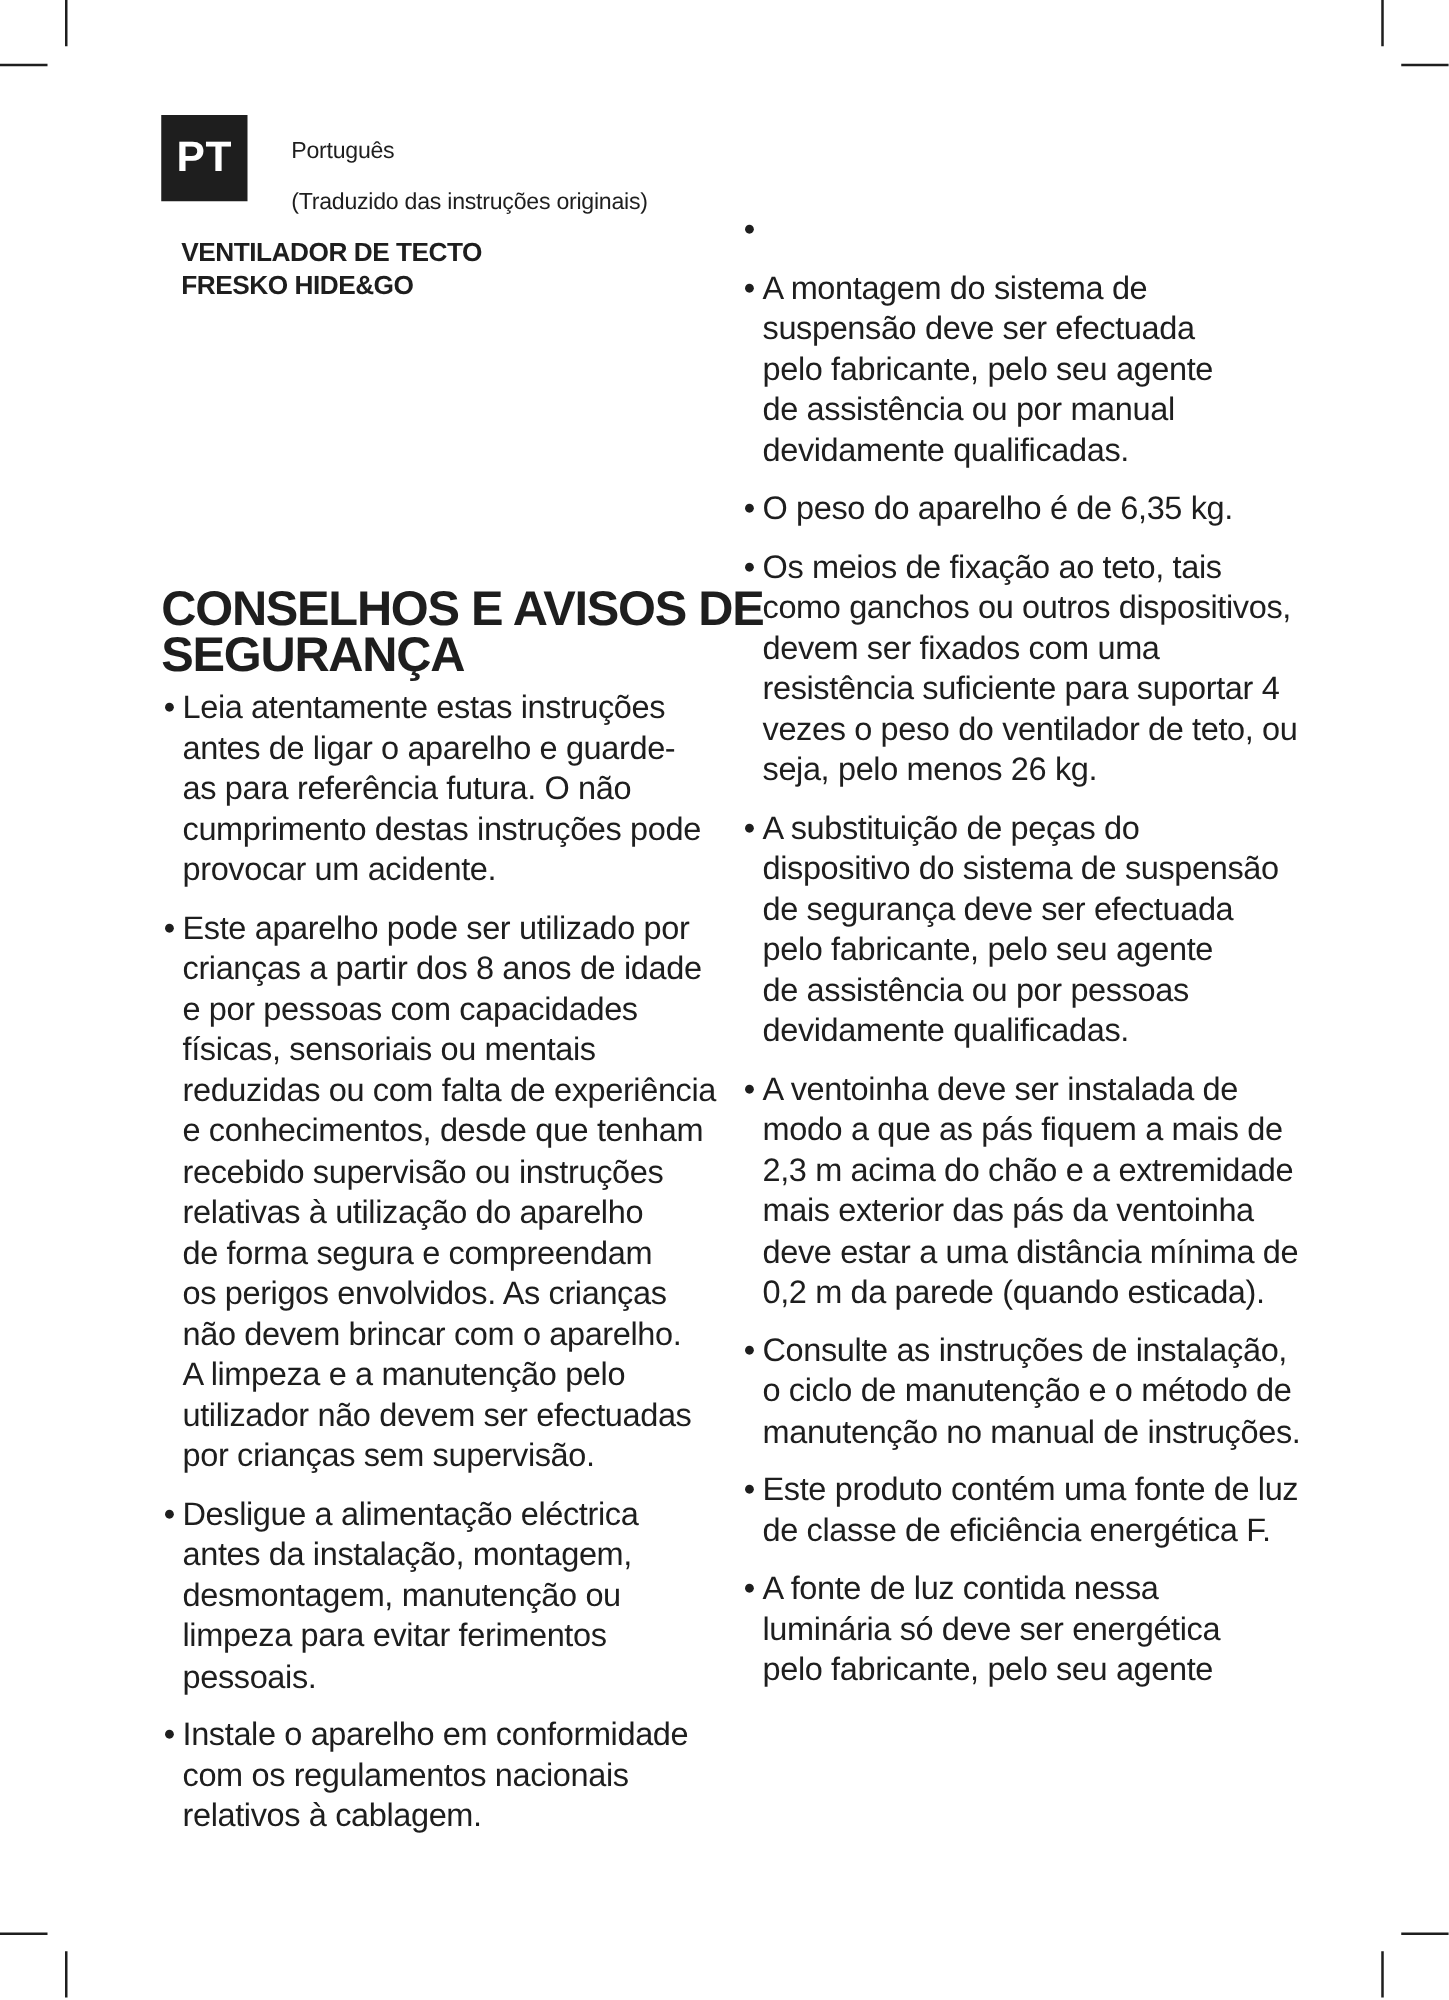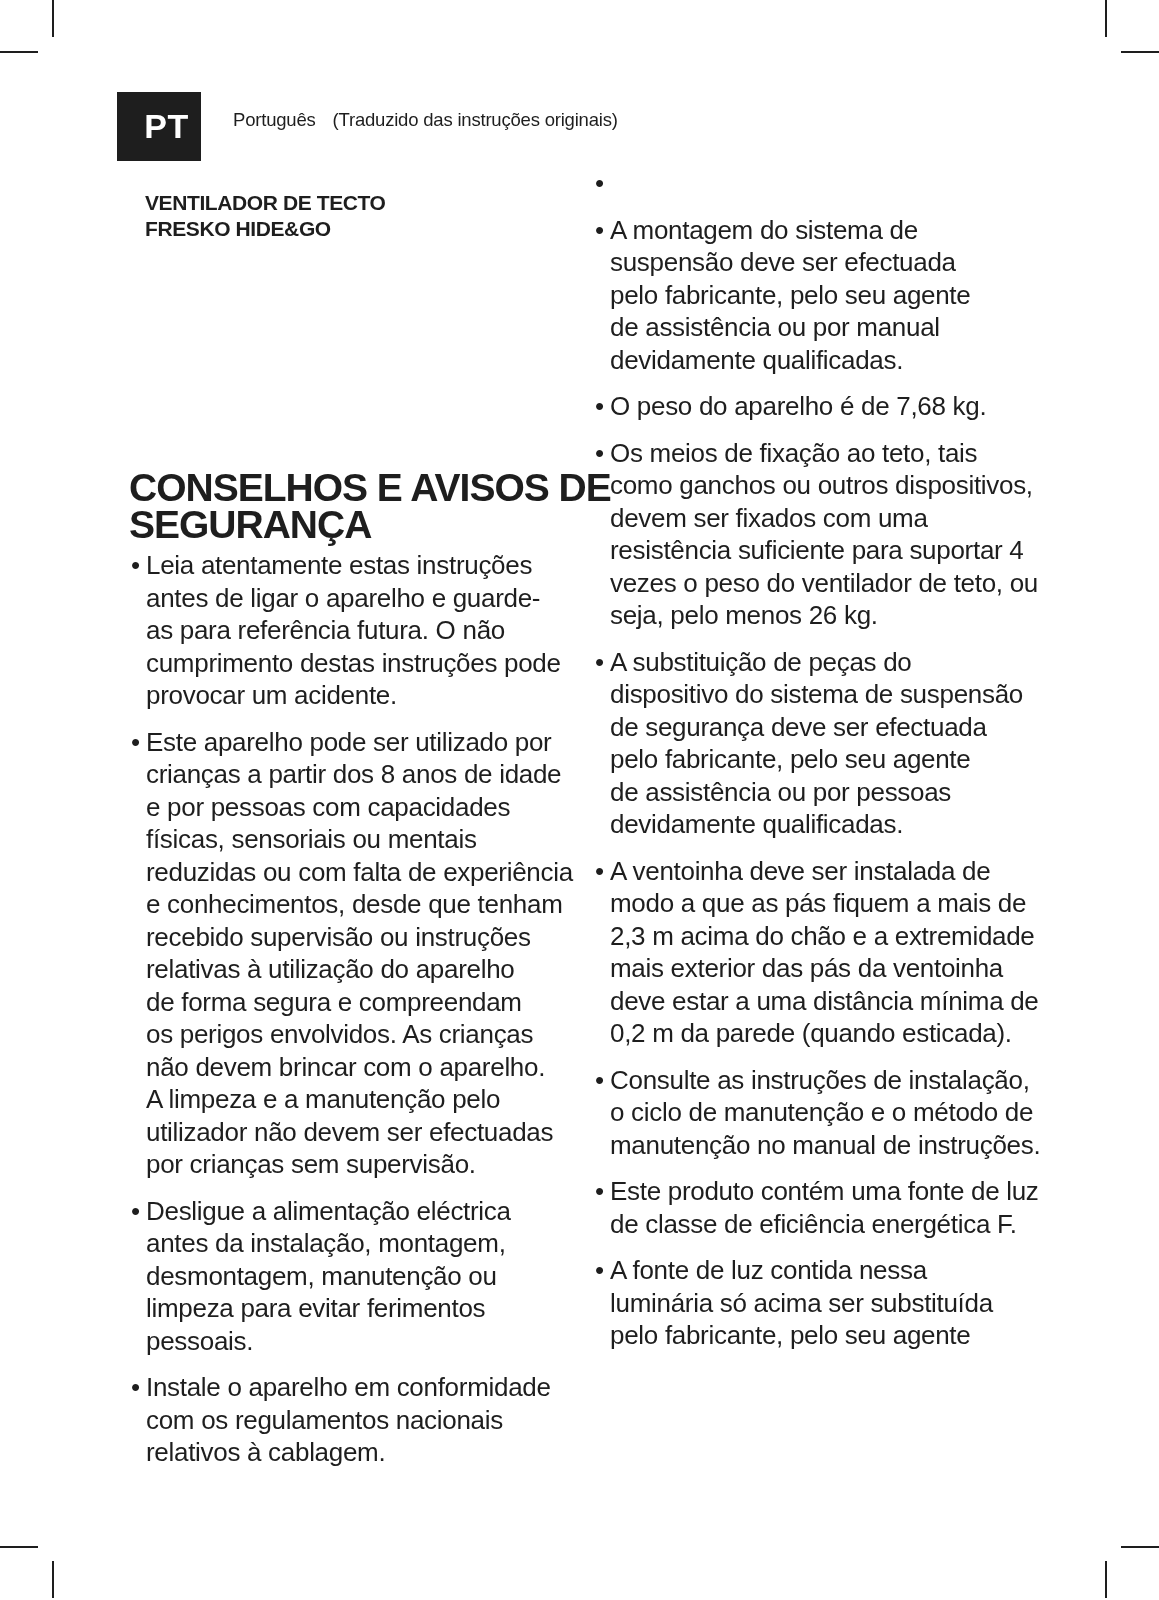--- a/index.html
+++ b/index.html
@@ -19,31 +19,31 @@
   .tl-v { left: 52px; top: 0; }
   .tl-h { left: 0; top: 51px; }
   .tr-v { left: 1105px; top: 0; }
   .tr-h { right: 0; top: 51px; }
   .bl-h { left: 0; top: 1546px; }
   .bl-v { left: 52px; top: 1561px; height: 39px; }
   .br-h { right: 0; top: 1546px; }
   .br-v { left: 1105px; top: 1561px; height: 39px; }
 
   .lang-badge {
-    position: absolute; left: 117px; top: 92px;
+    position: absolute; left: 129px; top: 92px;
     width: 69px; height: 69px;
     background: var(--ink, #1e1e1e);
     color: var(--paper, #ffffff);
     display: flex; align-items: center; justify-content: center;
-    font-size: 34px; font-weight: bold; letter-spacing: 0.5px; padding-left: 15px;
+    font-size: 34px; font-weight: bold; letter-spacing: 0.5px;
   }
   .lang-line {
     position: absolute; left: 233px; top: 108px;
     font-size: 18.5px; line-height: 24px; letter-spacing: -0.2px;
-    display: inline-flex; gap: 17px; white-space: nowrap;
+    display: inline-flex; gap: 17px; white-space: nowrap; flex-direction: column;
   }
   .product-title {
     position: absolute; left: 129px; top: 174px;
     margin: 16px; font-size: 21px; font-weight: bold;
     line-height: 26px; letter-spacing: -0.4px; white-space: pre-line;
   }
   .intro {
     position: absolute; left: 129px; top: 261px; width: 450px;
     font-size: 18.5px; line-height: 23px; letter-spacing: -0.2px;
   }
@@ -144,21 +144,21 @@
     <div class="bullet">
       <span class="marker">•</span>
       <span class="btext">A montagem do sistema de
 suspensão deve ser efectuada
 pelo fabricante, pelo seu agente
 de assistência ou por manual
 devidamente qualificadas.</span>
     </div>
     <div class="bullet">
       <span class="marker">•</span>
-      <span class="btext">O peso do aparelho é de 7,68 kg.</span>
+      <span class="btext">O peso do aparelho é de 6,35 kg.</span>
     </div>
     <div class="bullet">
       <span class="marker">•</span>
       <span class="btext">Os meios de fixação ao teto, tais
 como ganchos ou outros dispositivos,
 devem ser fixados com uma
 resistência suficiente para suportar 4
 vezes o peso do ventilador de teto, ou
 seja, pelo menos 26 kg.</span>
     </div>
@@ -187,18 +187,18 @@
 manutenção no manual de instruções.</span>
     </div>
     <div class="bullet">
       <span class="marker">•</span>
       <span class="btext">Este produto contém uma fonte de luz
 de classe de eficiência energética F.</span>
     </div>
     <div class="bullet">
       <span class="marker">•</span>
       <span class="btext">A fonte de luz contida nessa
-luminária só acima ser substituída
+luminária só deve ser energética
 pelo fabricante, pelo seu agente</span>
     </div>
   </div>
 
 </div>
 
 </body></html>

